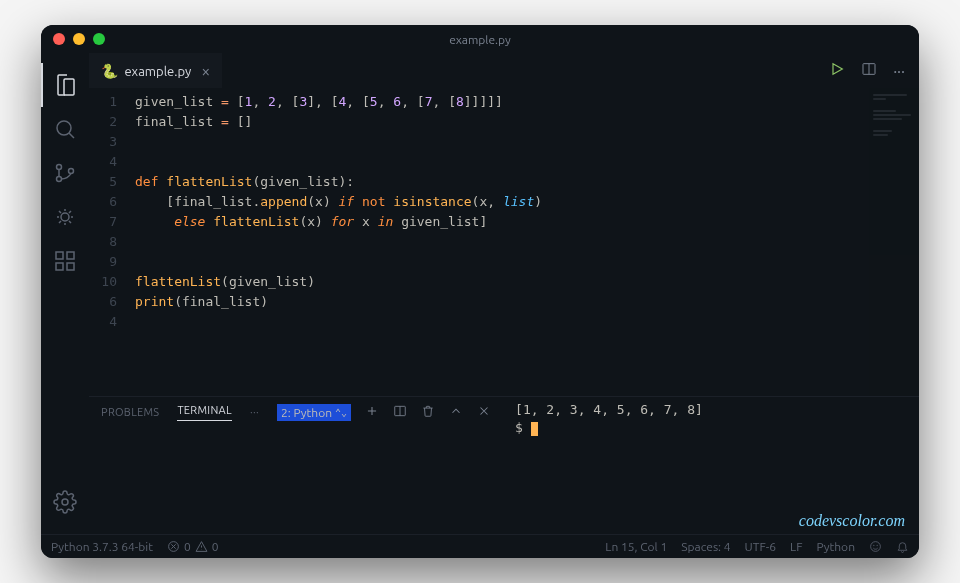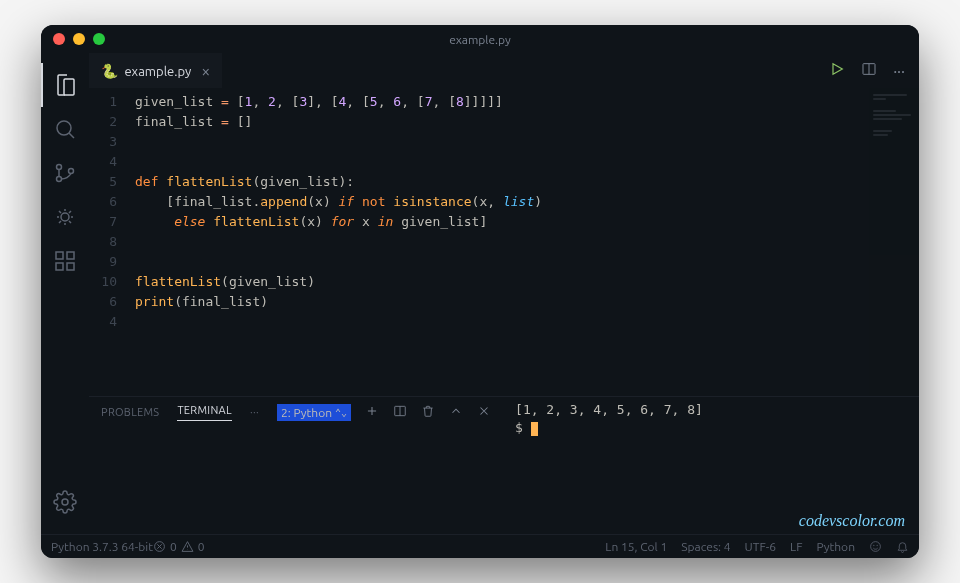--- a/index.html
+++ b/index.html
@@ -205,20 +205,21 @@
     }
     .status-bar {
       height: 24px;
       background: #0f1419;
       border-top: 1px solid #1b2028;
       display: flex;
       align-items: center;
       padding: 0 10px;
       color: #5c6370;
       font-size: 12px;
+      gap: 14px;
       text-align: right;
     }
     .status-right { margin-left: auto; display: flex; gap: 14px; align-items: center; }
     .status-bar svg { width: 13px; height: 13px; vertical-align: -2px; }
     .si { display: inline-flex; align-items: center; gap: 4px; cursor: pointer; }
   </style>
 </head>
 <body>
 
 <div class="window">

